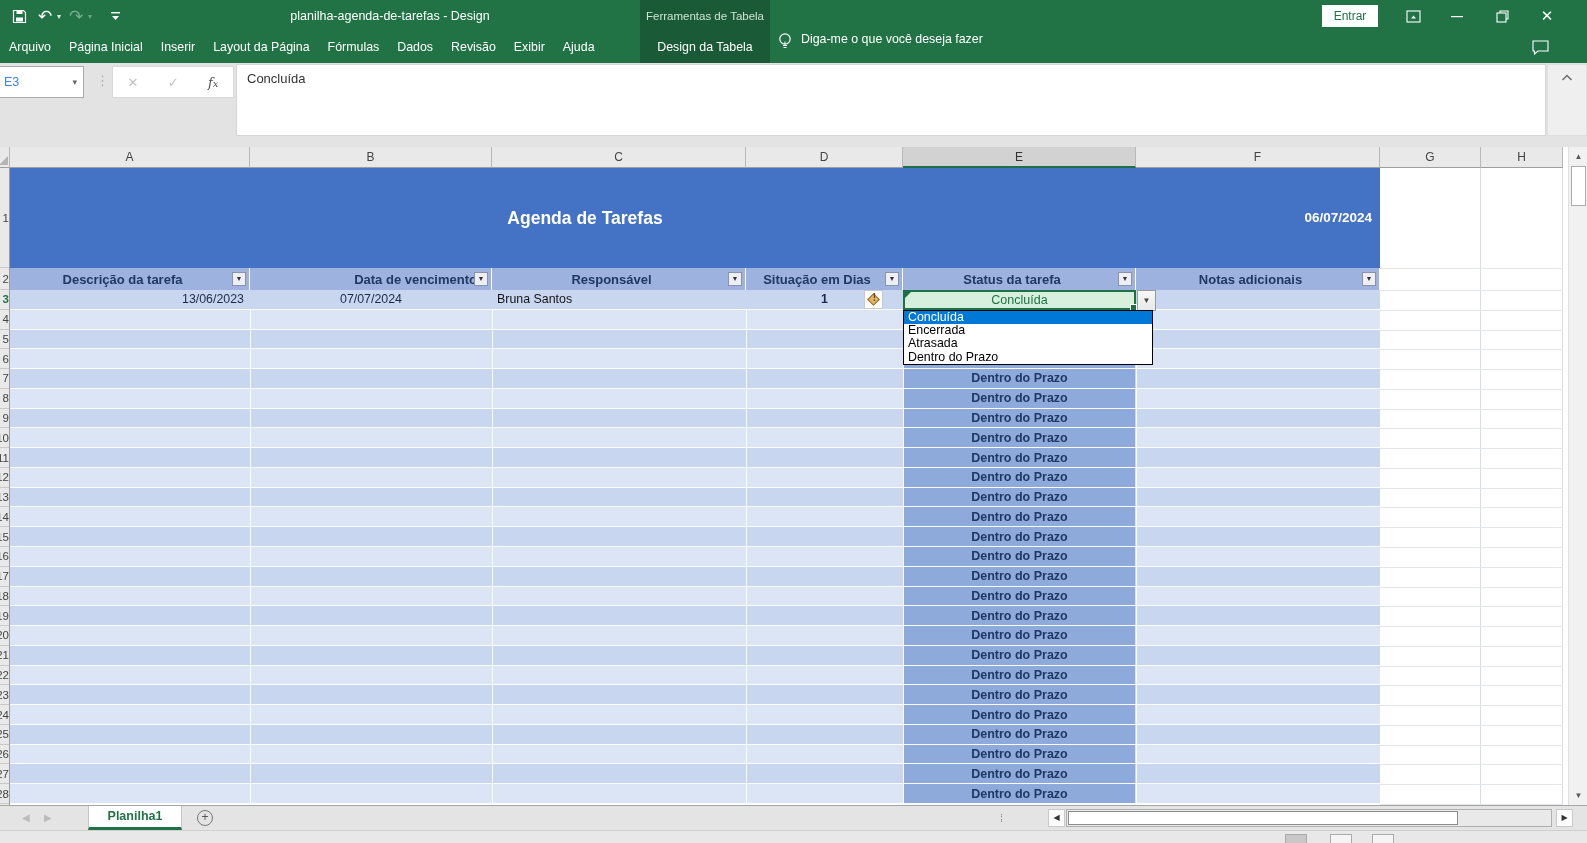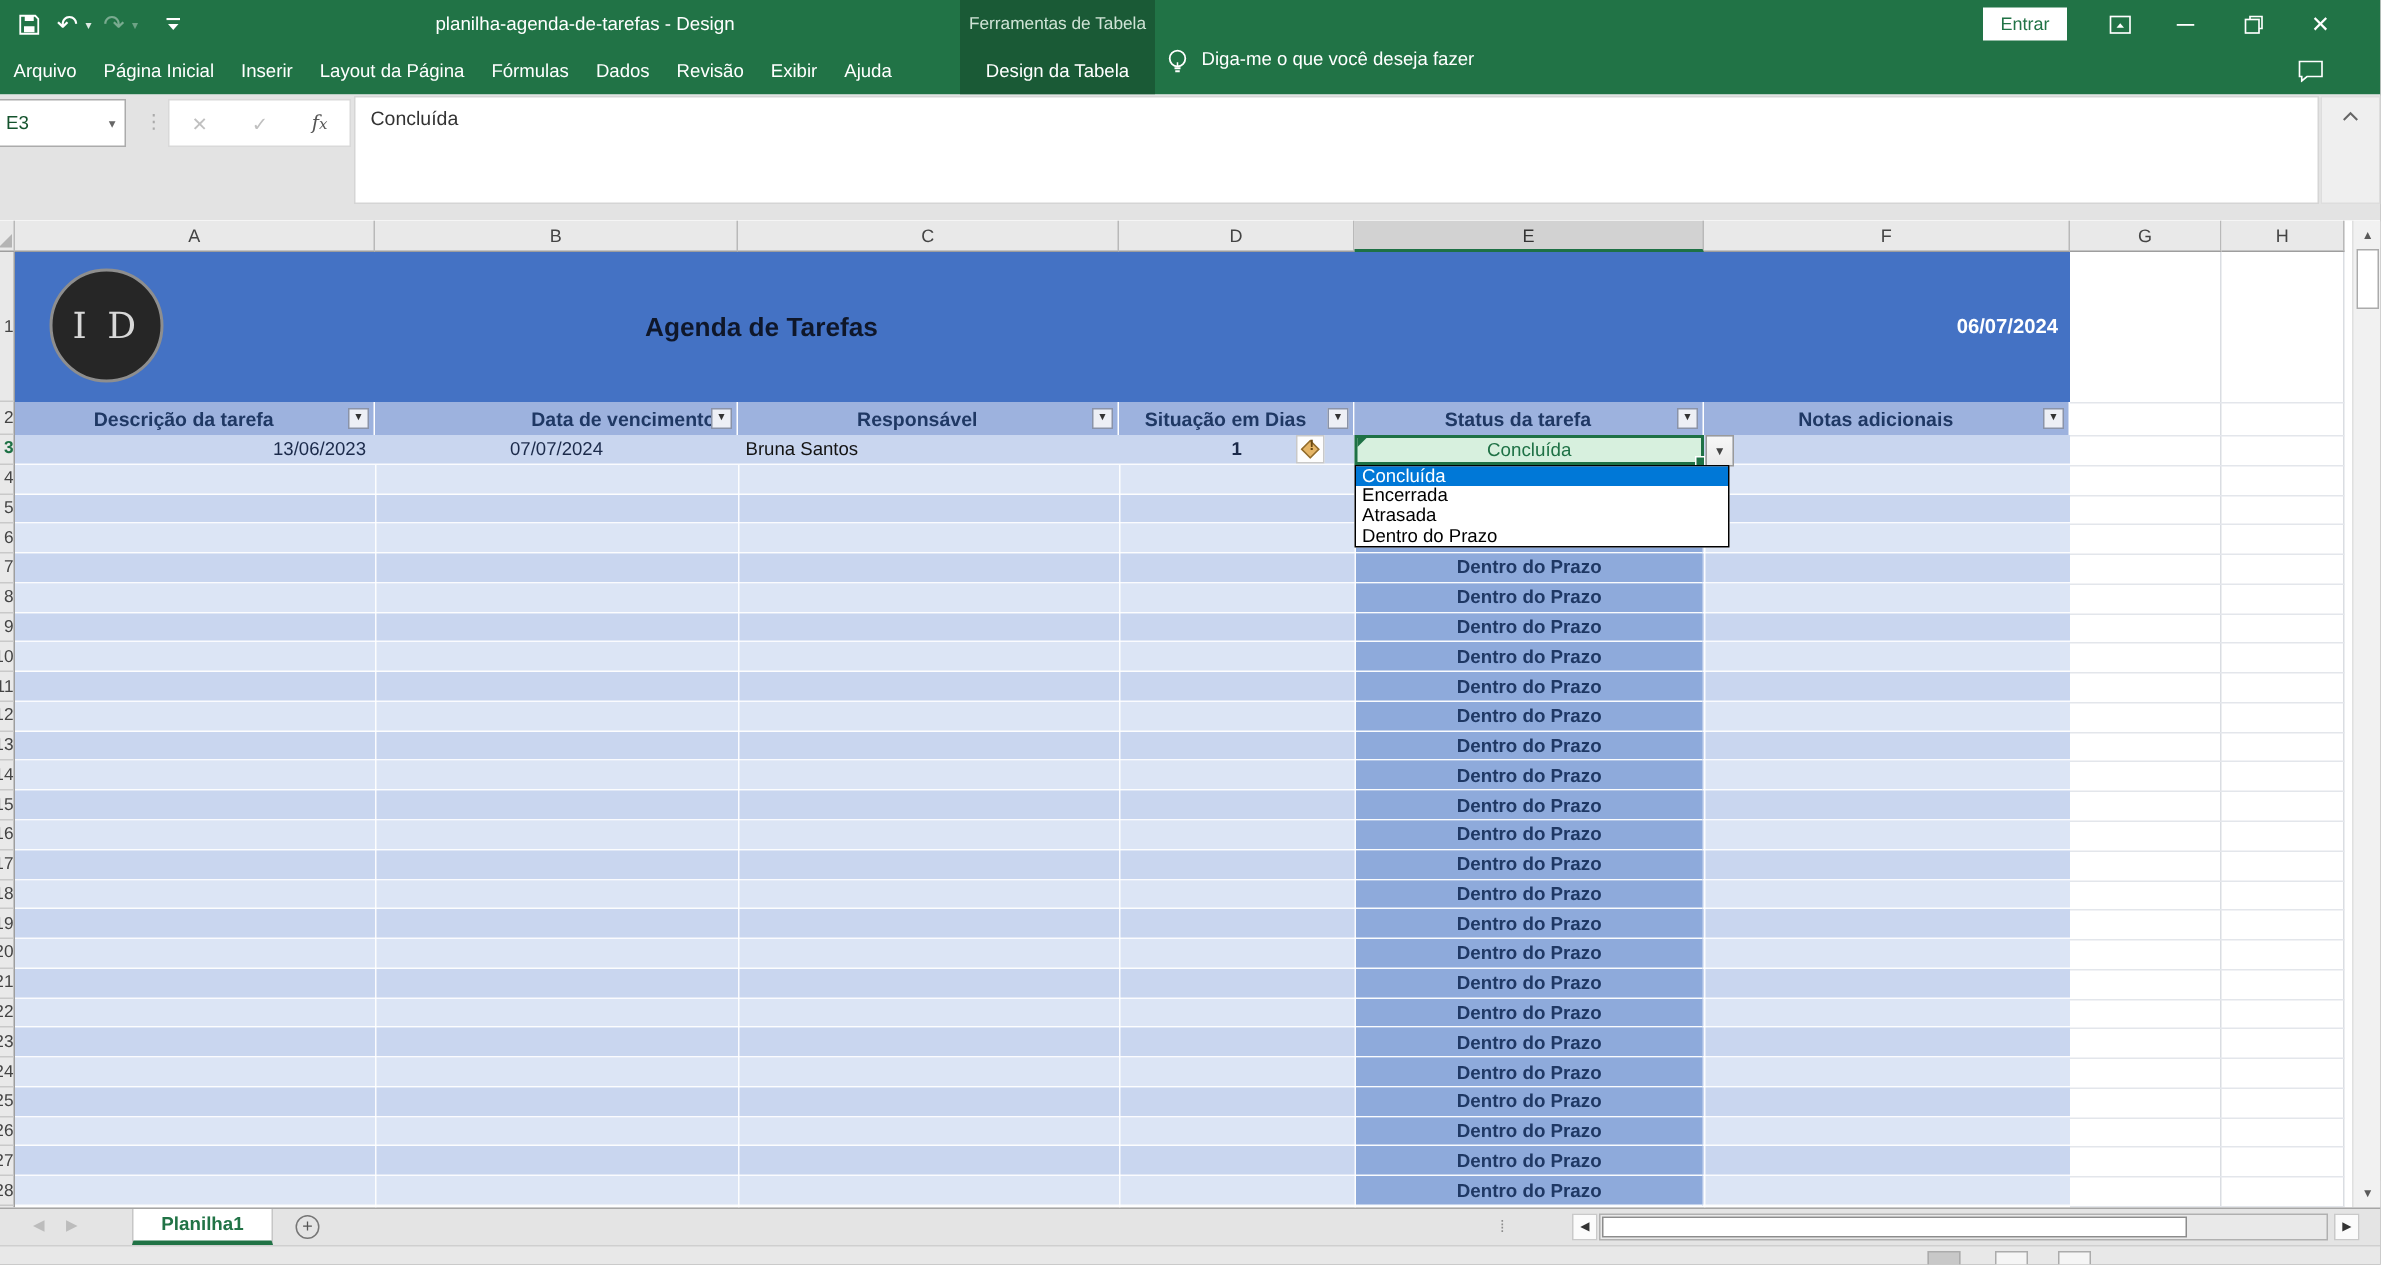--- a/index.html
+++ b/index.html
@@ -20,21 +20,21 @@
   .winbtn{position:absolute;top:0;width:30px;height:32px;display:flex;align-items:center;justify-content:center;color:#fff;}
   
   .tabsrow{position:absolute;left:0;top:32px;width:1587px;height:31px;background:#217346;}
   .tabs{position:absolute;left:0;top:0;height:31px;display:flex;}
   .rtab{height:31px;line-height:31px;padding:0 9px;color:#fff;font-size:12.4px;white-space:nowrap;cursor:pointer;}
   .ctx-tab{top:0;height:31px;line-height:31px;font-size:12.4px;color:#fff;cursor:pointer;}
   .tellme{position:absolute;left:778px;top:0;height:31px;display:flex;align-items:flex-start;gap:9px;color:#fff;font-size:12.4px;cursor:pointer;}
   
   .fbar{position:absolute;left:0;top:63px;width:1587px;height:84px;background:#E3E3E3;}
   .namebox{position:absolute;left:-30px;top:3px;width:112px;height:30px;background:#fff;border:1px solid #ABABAB;}
-  .namebox .nbtext{position:absolute;left:33px;top:0;line-height:30px;font-size:12.5px;color:#14532d;}
+  .namebox .nbtext{position:absolute;left:33px;top:0;line-height:30px;font-size:12.5px;color:#3b82f6;}
   .namebox .nbcaret{position:absolute;right:6px;top:0;line-height:30px;font-size:9px;color:#666;}
   .fdots{position:absolute;left:96px;top:3px;height:30px;line-height:30px;color:#AAA;font-size:13px;}
   .fbtns{position:absolute;left:112px;top:3px;width:120px;height:30px;background:#fff;border:1px solid #D9D9D9;
          display:flex;align-items:center;justify-content:space-around;}
   .fbtn{font-size:13px;color:#C0C0C0;}
   .fxg{font-family:"DejaVu Serif",serif;font-style:italic;color:#555;font-size:13px;}
   .finput{position:absolute;left:236px;top:1px;width:1310px;height:72px;background:#fff;border:1px solid #D5D5D5;
           font-size:13px;color:#333;padding:6px 0 0 10px;box-sizing:border-box;}
   .fchev{position:absolute;left:1547px;top:1px;width:40px;height:72px;background:#EFEFEF;border:1px solid #DDD;box-sizing:border-box;text-align:center;}
   
@@ -46,22 +46,22 @@
               border-bottom:1px solid #9E9E9E;box-sizing:border-box;overflow:hidden;}
   .cornercell:after{content:"";position:absolute;right:1px;bottom:2px;border-left:9px solid transparent;border-bottom:9px solid #B4B4B4;}
   .rowstrip{position:absolute;left:0;top:21px;width:10px;height:637px;background:#E9E9E9;border-right:1px solid #9E9E9E;box-sizing:border-box;}
   .rownum{position:absolute;left:0;width:9px;overflow:hidden;font-size:11.5px;color:#444;border-bottom:1px solid #C9C9C9;
           box-sizing:border-box;display:flex;align-items:center;justify-content:flex-end;cursor:pointer;}
   .rownum.sel{color:#1E7145;font-weight:bold;}
   .banner{position:absolute;left:10px;top:21px;width:1370px;height:100px;background:#4472C4;}
   .logo{position:absolute;left:23px;top:11px;width:76px;height:76px;border-radius:50%;background:#262626;
         border:2px solid #8E8E8E;box-sizing:border-box;display:flex;align-items:center;justify-content:center;
         font-family:"DejaVu Serif",serif;font-size:24px;color:#D8D8D8;letter-spacing:3px;}
-  .bantitle{position:absolute;left:420px;top:0;width:310px;height:100px;line-height:100px;text-align:left;
-            color:#0f172a;font-weight:bold;font-size:17.5px;}
+  .bantitle{position:absolute;left:420px;top:0;width:310px;height:100px;line-height:100px;text-align:center;
+            color:#ffffff;font-weight:bold;font-size:17.5px;}
   .bandate{position:absolute;right:8px;top:0;height:100px;line-height:100px;color:#fff;font-weight:bold;font-size:13.5px;}
   .hcell{position:absolute;top:121px;height:22px;background:#9DB2DE;border-right:1px solid #FFF;box-sizing:border-box;
          display:flex;align-items:center;justify-content:center;font-weight:bold;font-size:13px;color:#1F3864;cursor:pointer;}
   .filterbtn{position:absolute;right:3px;top:4px;width:14px;height:14px;background:#EDEFF5;border:1px solid #8A93A8;
              box-sizing:border-box;font-size:7px;color:#333;line-height:12px;text-align:center;cursor:pointer;}
   .band{position:absolute;left:10px;width:1370px;border-bottom:1px solid rgba(255,255,255,.9);box-sizing:border-box;z-index:1;}
   .vline{position:absolute;width:1px;background:rgba(255,255,255,.9);z-index:2;}
   .r3cell{position:absolute;top:143px;height:19.8px;background:#C9D6EF;border-bottom:1px solid rgba(255,255,255,.9);
           box-sizing:border-box;display:flex;align-items:center;font-size:12.4px;color:#1b2a4a;z-index:3;cursor:cell;}
   .statuscell{position:absolute;left:904px;width:231px;background:#8EAADB;border-bottom:1px solid rgba(255,255,255,.95);
@@ -231,21 +231,20 @@
         <div class="rownum" style="top: 497.63px; height: 19.77px;">22</div>
         <div class="rownum" style="top: 517.4px; height: 19.77px;">23</div>
         <div class="rownum" style="top: 537.17px; height: 19.77px;">24</div>
         <div class="rownum" style="top: 556.94px; height: 19.77px;">25</div>
         <div class="rownum" style="top: 576.71px; height: 19.77px;">26</div>
         <div class="rownum" style="top: 596.48px; height: 19.77px;">27</div>
         <div class="rownum" style="top: 616.25px; height: 19.77px;">28</div>
       </div>
 
     <div class="banner">
-      <div class="logo">I D</div>
       <div class="bantitle">Agenda de Tarefas</div>
       <div class="bandate">06/07/2024</div>
     </div>
 
     <div class="selcell">
       <span class="tl"></span>
       <span>Concluída</span>
       <span class="fh"></span>
     </div>
     <div class="ddbtn">▼</div>

